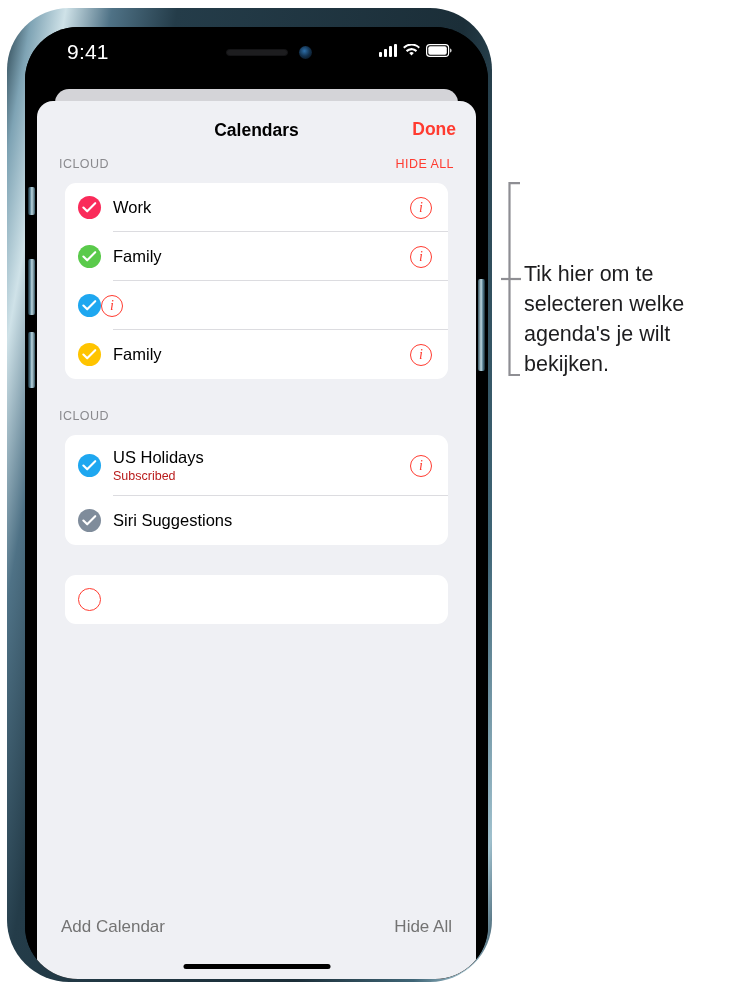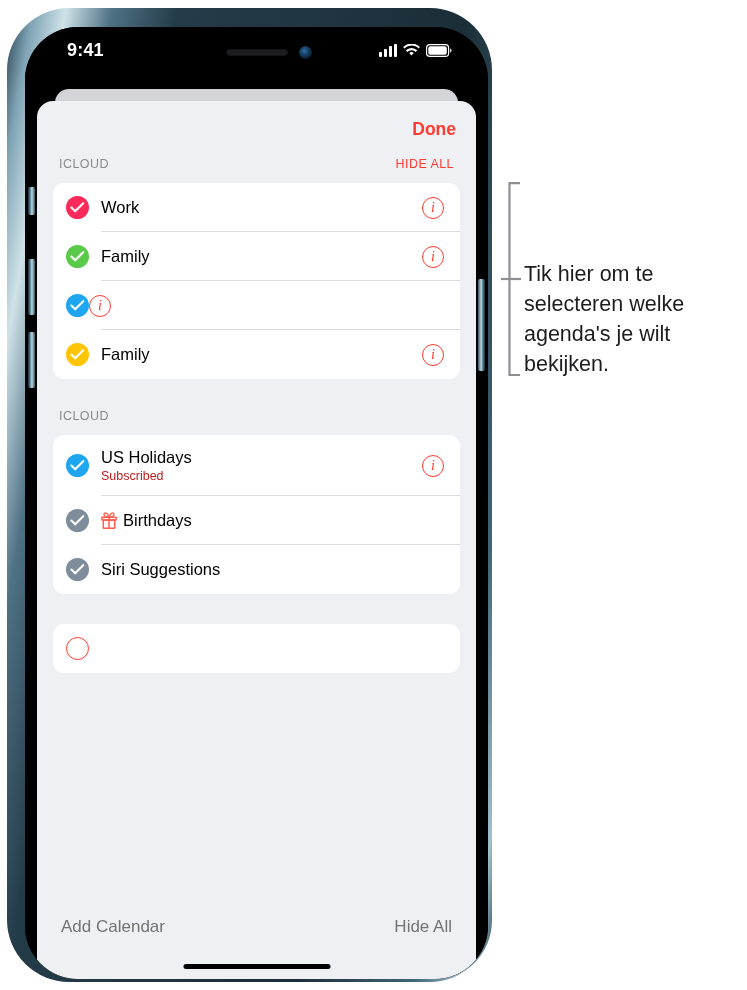--- a/index.html
+++ b/index.html
@@ -106,22 +106,22 @@
     position: absolute;
     top: 0; left: 0; right: 0;
     height: 48px;
     z-index: 4;
     color: #ffffff;
   }
   #status-time {
     position: absolute;
     left: 42px;
     top: 13px;
-    font-size: 18px;
-    font-weight: bold;
+    font-size: 21px;
+    font-weight: normal;
     letter-spacing: .2px;
   }
   #status-icons {
     position: absolute;
     right: 36px;
     top: 14px;
     display: flex;
     align-items: flex-end;
     gap: 6px;
     height: 16px;
@@ -198,21 +198,21 @@
   }
   .section-action {
     font-size: 12.5px;
     color: #ff3b30;
     letter-spacing: .45px;
     cursor: pointer;
   }
 
   
   .card {
-    margin: 0 16px;
+    margin: 0 28px;
     background: #ffffff;
     border-radius: 11px;
     overflow: hidden;
   }
 
   .row {
     display: flex;
     align-items: center;
     height: 49px;
     padding-left: 13px;
@@ -369,20 +369,21 @@
             <path d="M24.2 4.4v4.2c.9-.3 1.3-1 1.3-2.1s-.4-1.8-1.3-2.1z" fill="#fff"></path>
           </svg>
         </div>
       </div>
 
       <div id="sheet-behind"></div>
 
       <div id="sheet">
 
         <div id="nav-bar">
+          <div id="nav-title">Calendars</div>
           <div id="done-button">Done</div>
         </div>
 
         <div class="section-header">
           <span class="section-title">ICLOUD</span>
           <span class="section-action">HIDE ALL</span>
         </div>
 
         <div class="card">
 
@@ -460,40 +461,20 @@
             <span class="row-body">
               <span class="row-label">
                   <span>US Holidays</span>
                 </span>
               <span class="row-sub">Subscribed</span>
             </span>
             <span class="info-btn">i</span>
             <span class="sep"></span>
           </div>
 
-          <div class="row">
-            <span class="check" style="background:#7f8c9b">
-              <svg width="15" height="13" viewBox="0 0 15 13">
-                  <path d="M1.4 6.6 5.2 10.3 13.2 2.2" fill="none" stroke="#fff" stroke-width="2.1" stroke-linecap="round" stroke-linejoin="round"></path>
-                </svg>
-            </span>
-            <span class="row-body">
-              <span class="row-label">
-                <svg width="16" height="17" viewBox="0 0 16 17">
-                  <rect x="0.9" y="5.2" width="14.2" height="2.9" rx="0.5" fill="none" stroke="#ff5c4d" stroke-width="1.5"></rect>
-                  <rect x="2.3" y="8.1" width="11.4" height="8.1" rx="0.5" fill="none" stroke="#ff5c4d" stroke-width="1.5"></rect>
-                  <line x1="8" y1="5.2" x2="8" y2="16.2" stroke="#ff5c4d" stroke-width="1.5"></line>
-                  <path d="M8 5.1C7.2 3.4 6.3.9 4.4.9 2.9.9 2.4 3 4 4.2c1 .8 2.6 1 4 .9z" fill="none" stroke="#ff5c4d" stroke-width="1.4"></path>
-                  <path d="M8 5.1C8.8 3.4 9.7.9 11.6.9c1.5 0 2 2.1.4 3.3-1 .8-2.6 1-4 .9z" fill="none" stroke="#ff5c4d" stroke-width="1.4"></path>
-                </svg>
-                <span>Birthdays</span>
-              </span>
-            </span>
-            <span class="sep"></span>
-          </div>
 
           <div class="row">
             <span class="check" style="background:#7f8c9b">
               <svg width="15" height="13" viewBox="0 0 15 13">
                   <path d="M1.4 6.6 5.2 10.3 13.2 2.2" fill="none" stroke="#fff" stroke-width="2.1" stroke-linecap="round" stroke-linejoin="round"></path>
                 </svg>
             </span>
             <span class="row-body">
               <span class="row-label">
                   <span>Siri Suggestions</span>

